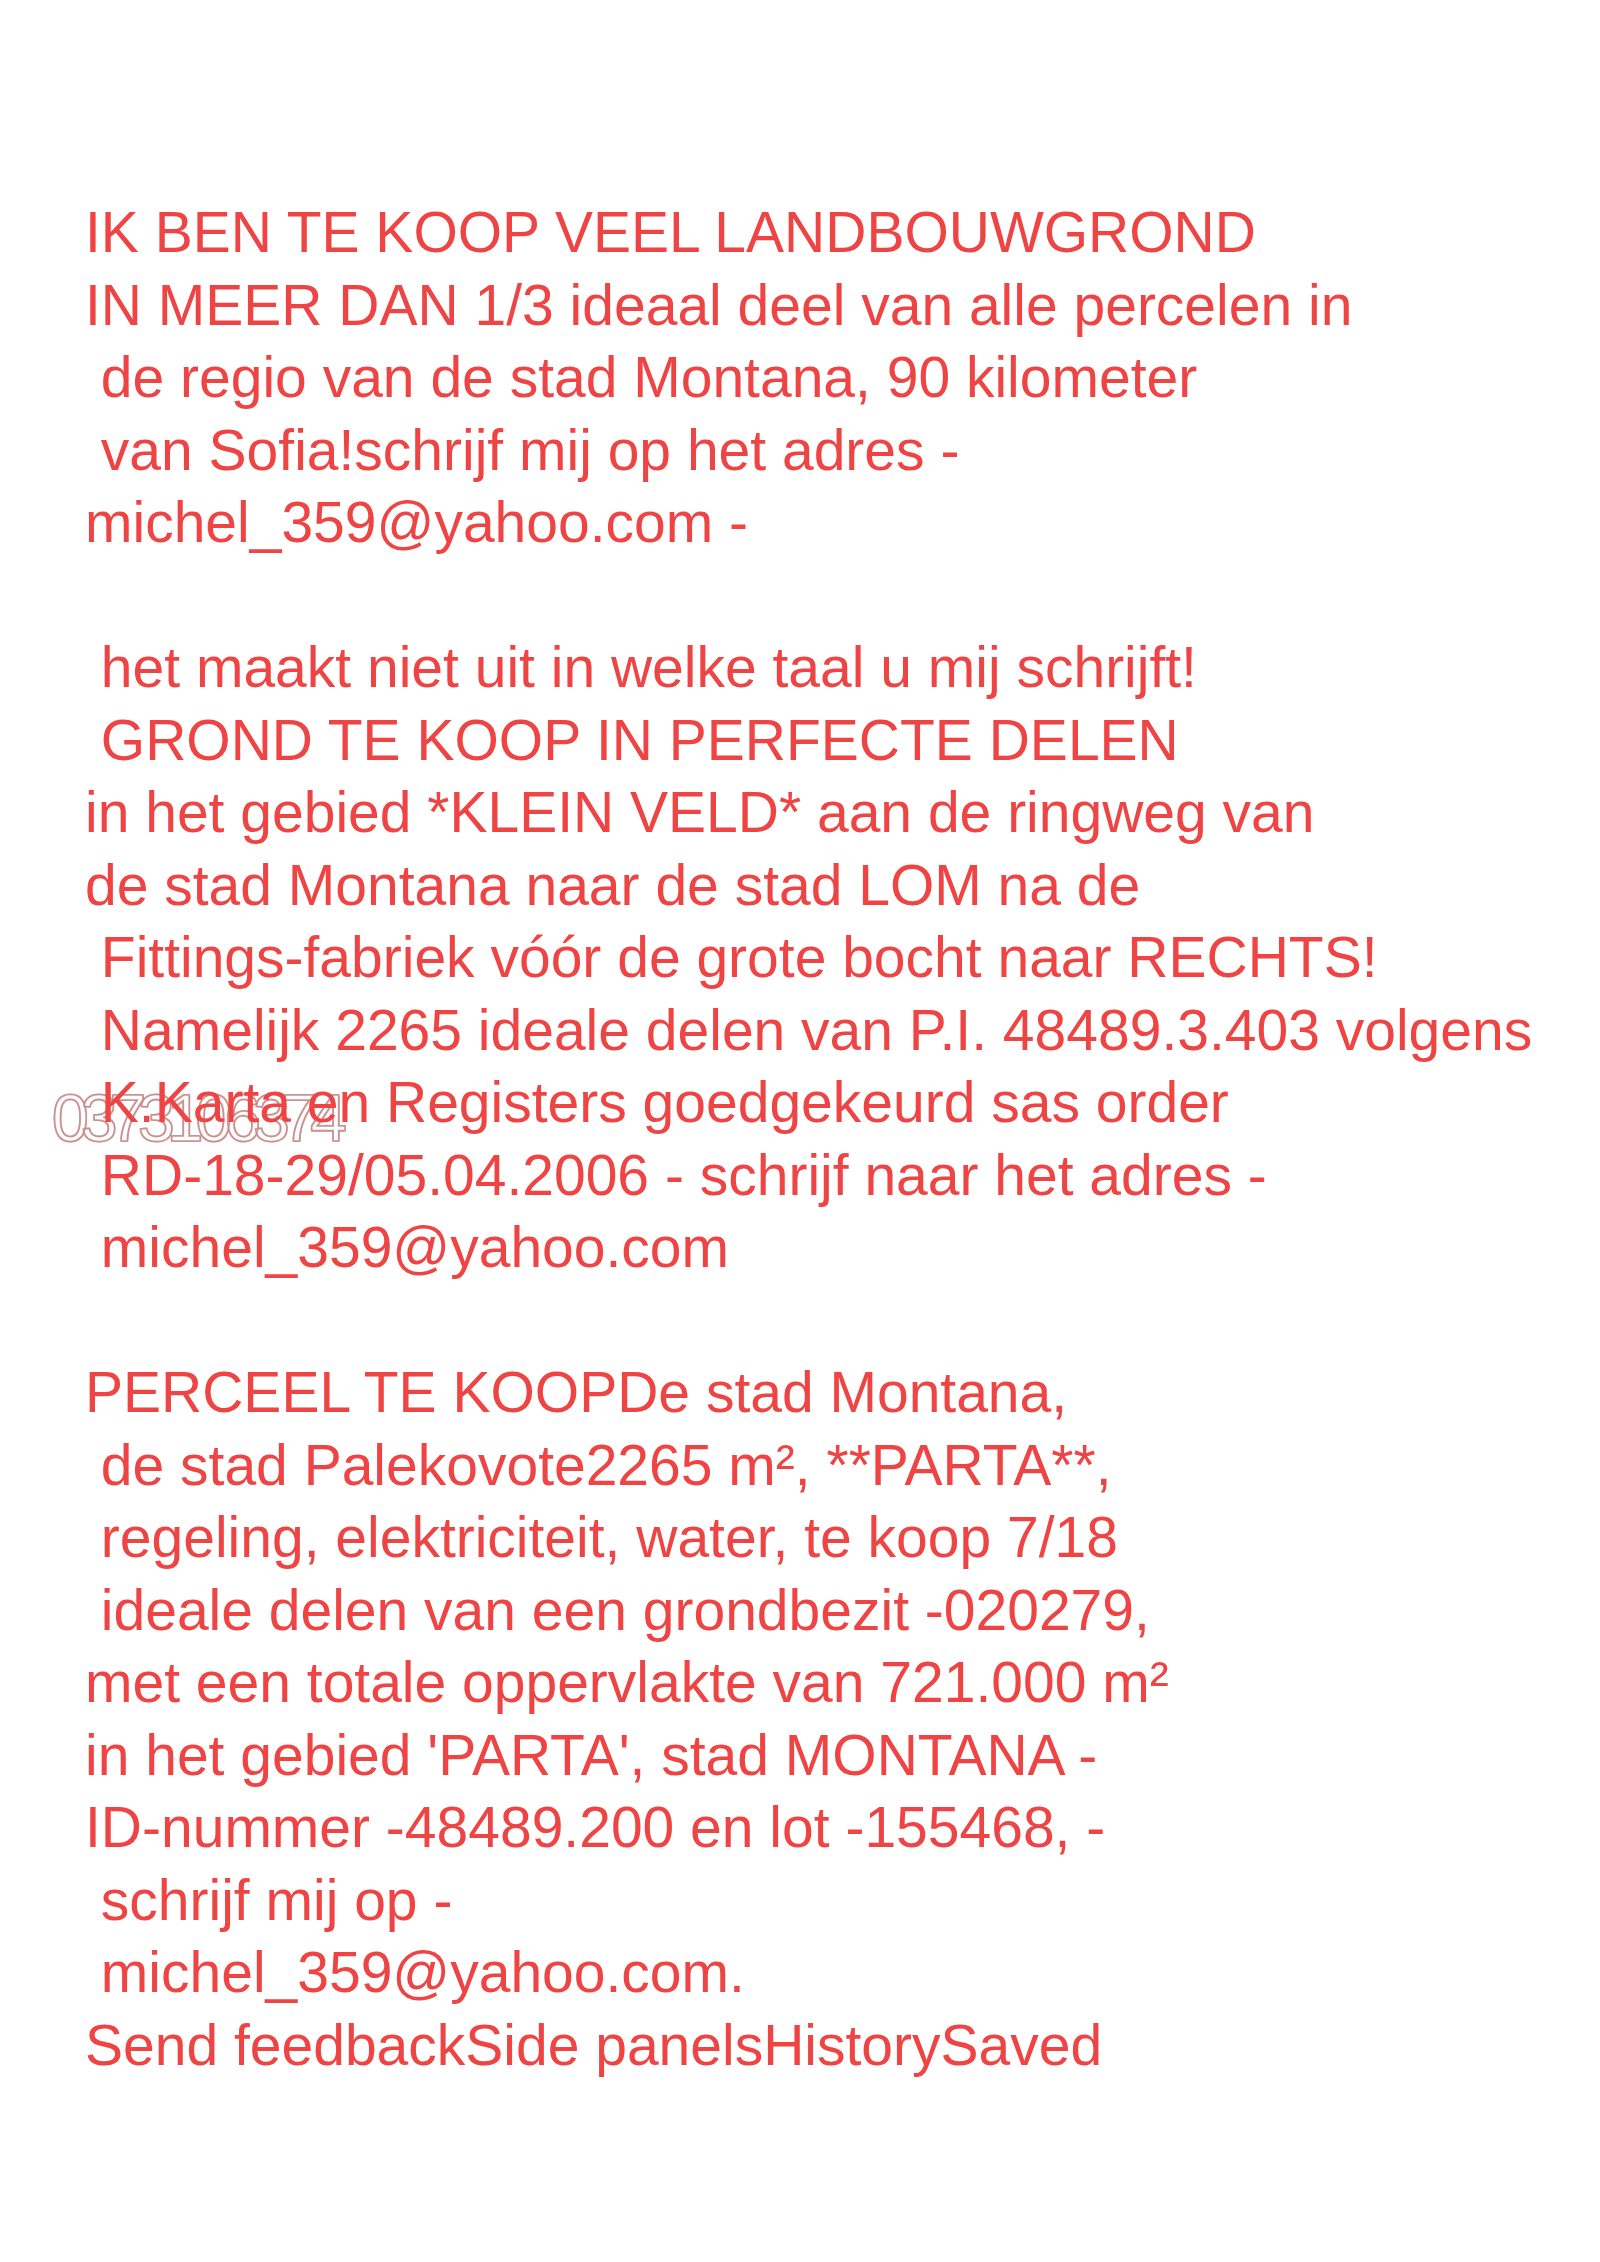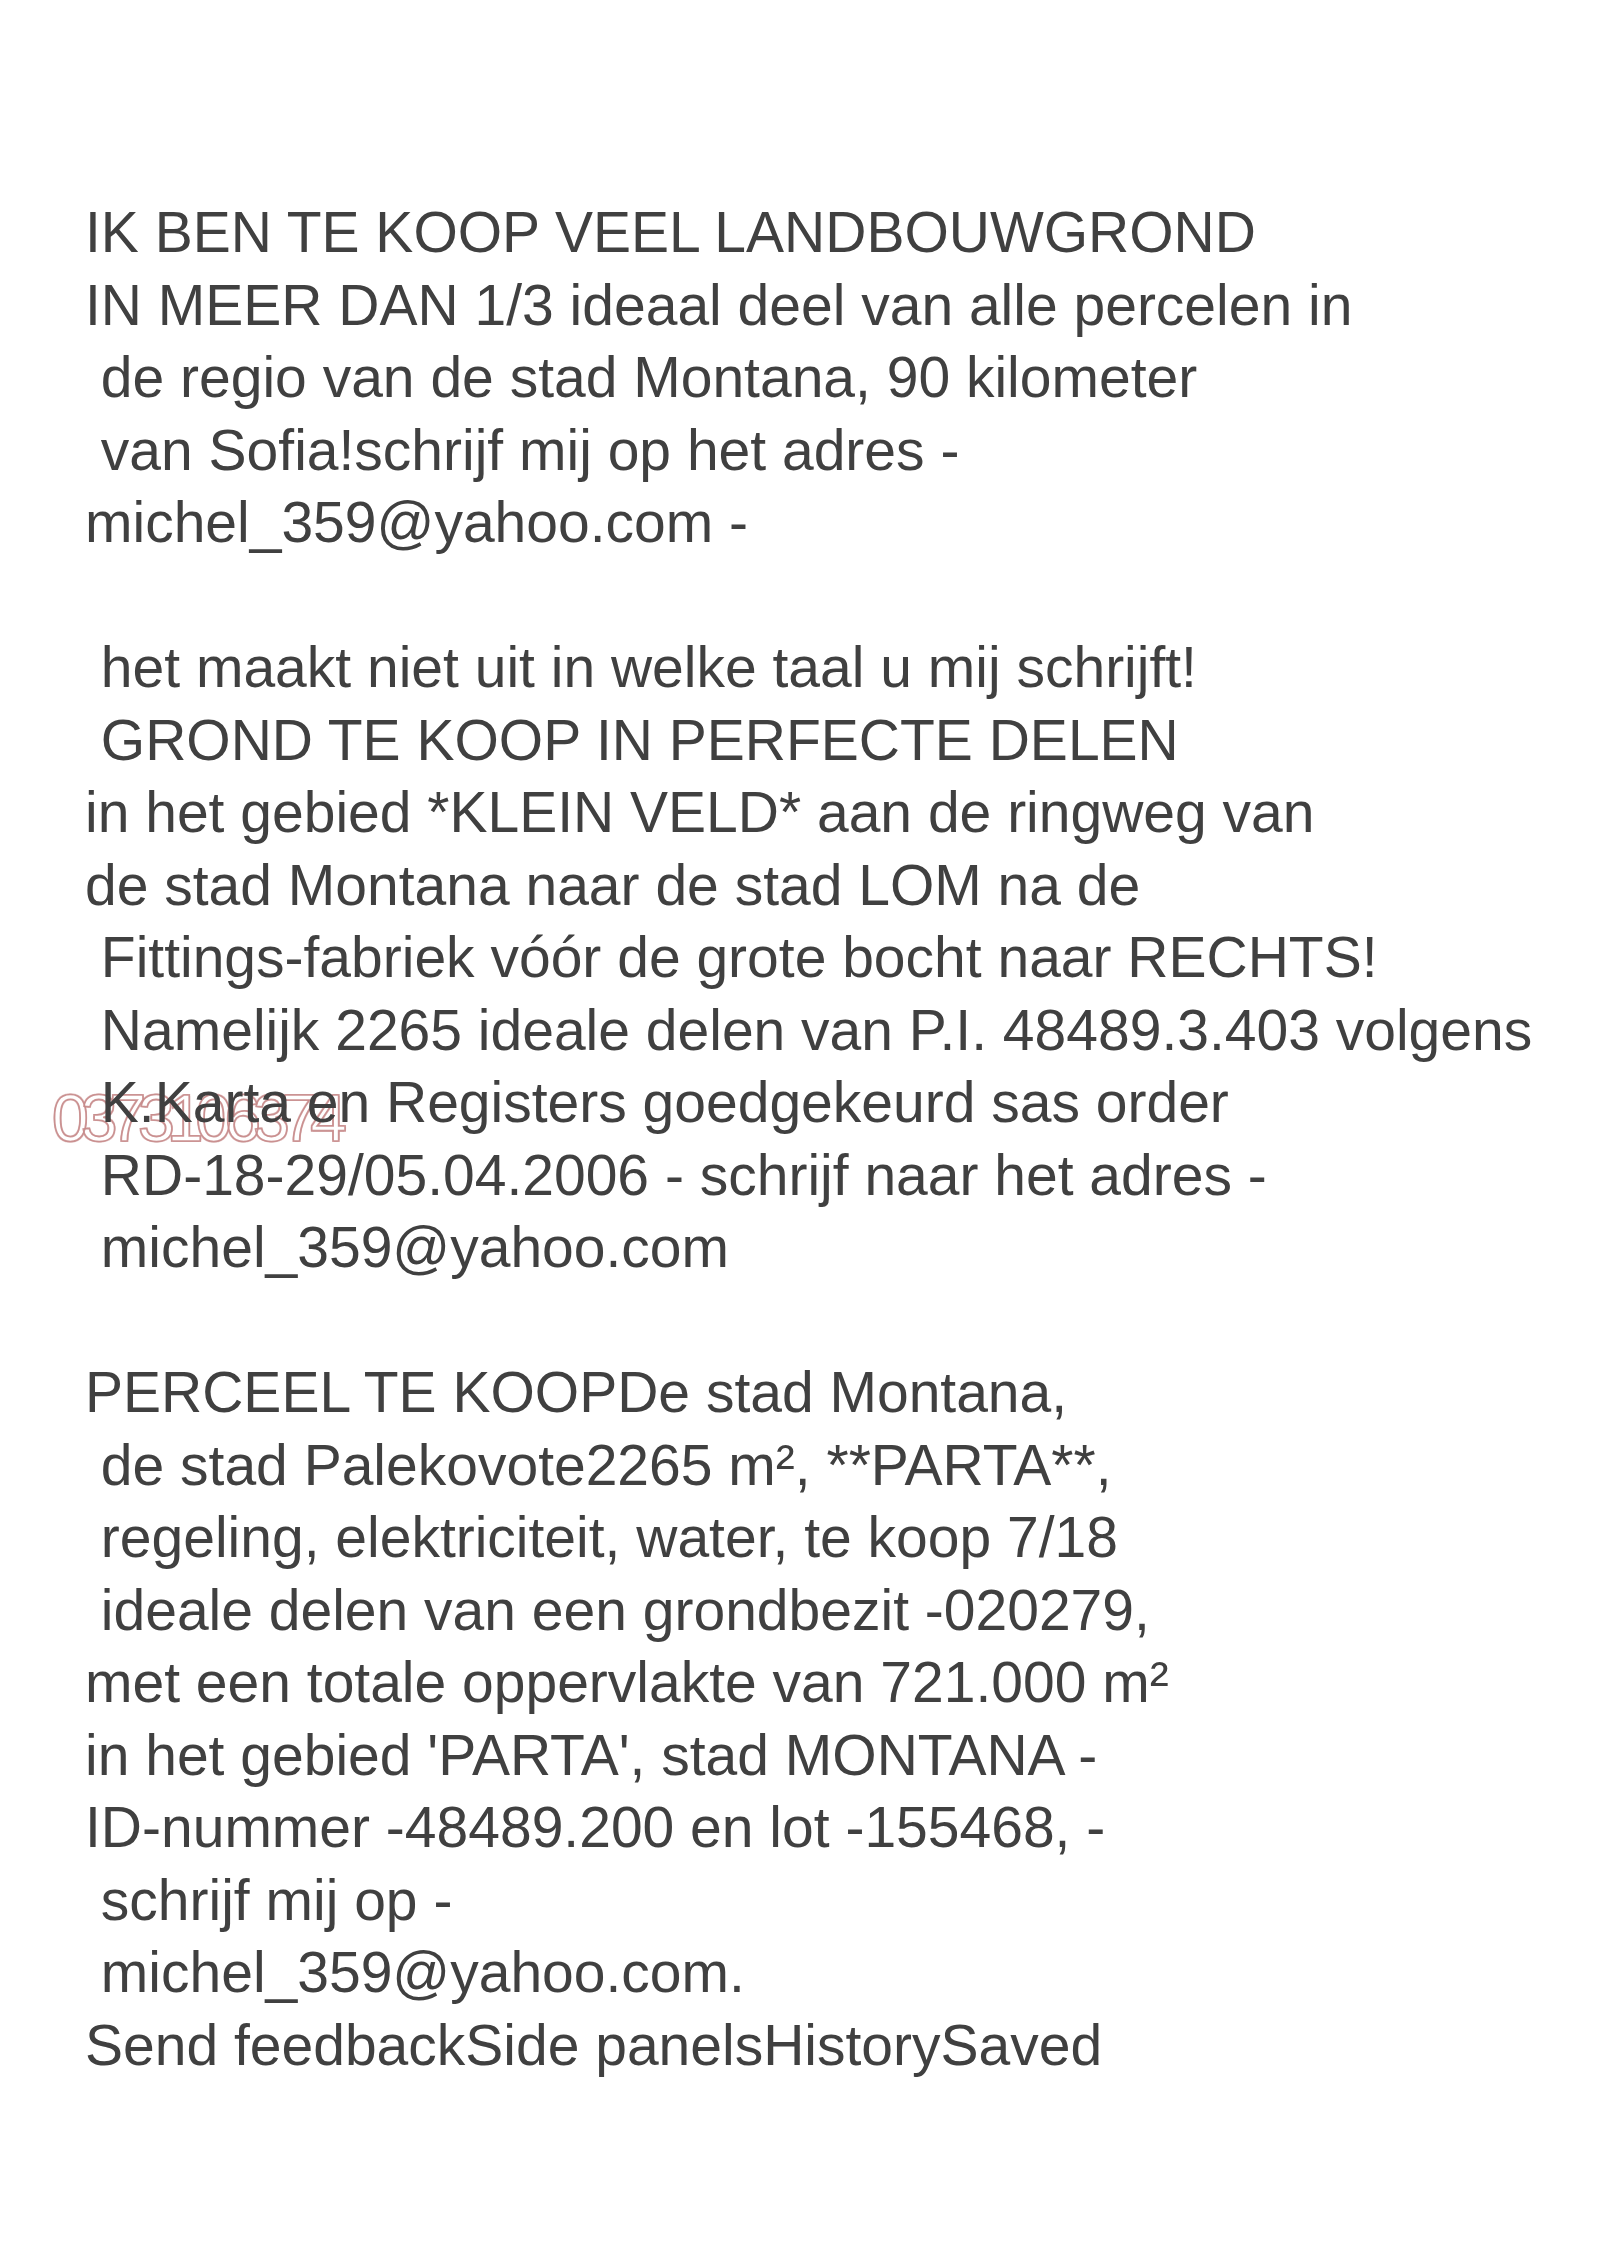--- a/index.html
+++ b/index.html
@@ -35,21 +35,21 @@
       -1px  1px 0 rgba(203, 146, 146, 0.55),
        1px  1px 0 rgba(203, 146, 146, 0.55);
     white-space: pre;
   }
   .lines {
     position: absolute;
     left: 85px;
     top: 196px;
     font-size: 57px;
     line-height: 72.5px;
-    color: #404040;
+    color: #ef4444;
     white-space: pre;
   }
   .line {
     min-height: 72.5px;
   }
 </style>
 </head>
 <body>
 
 <div class="page">

